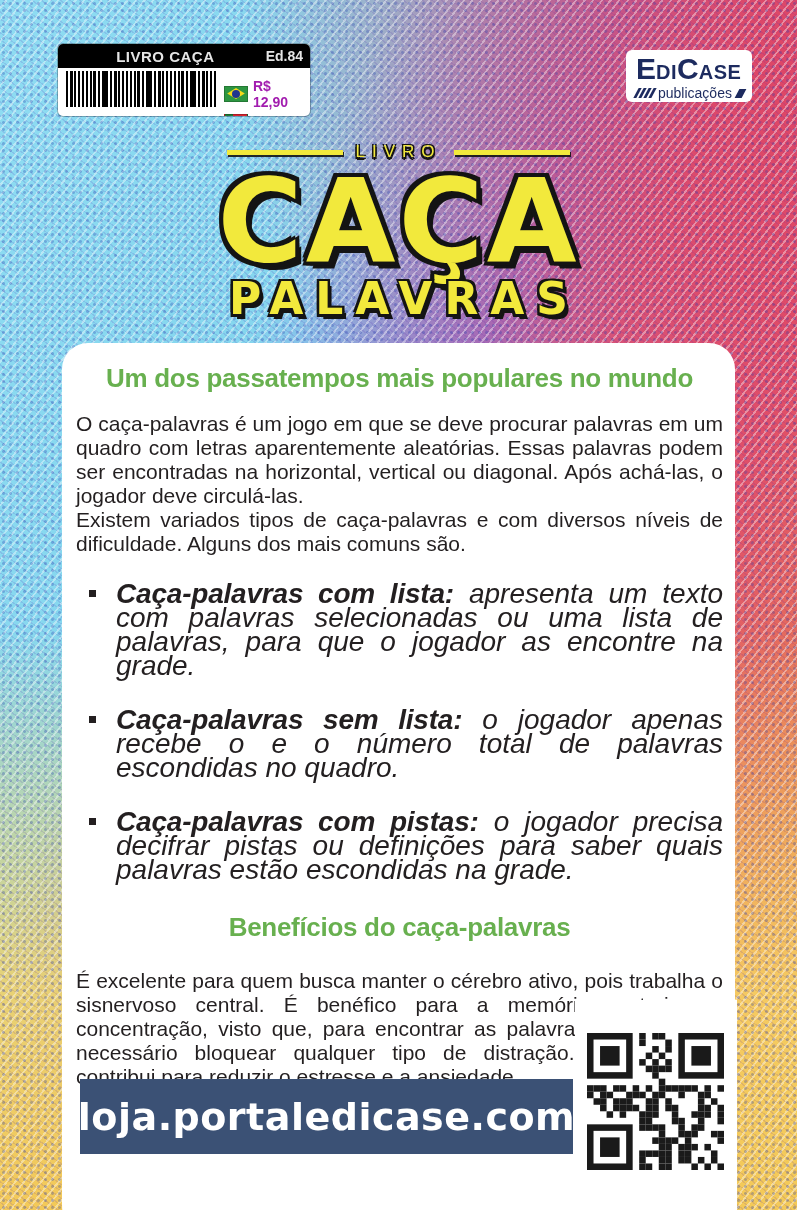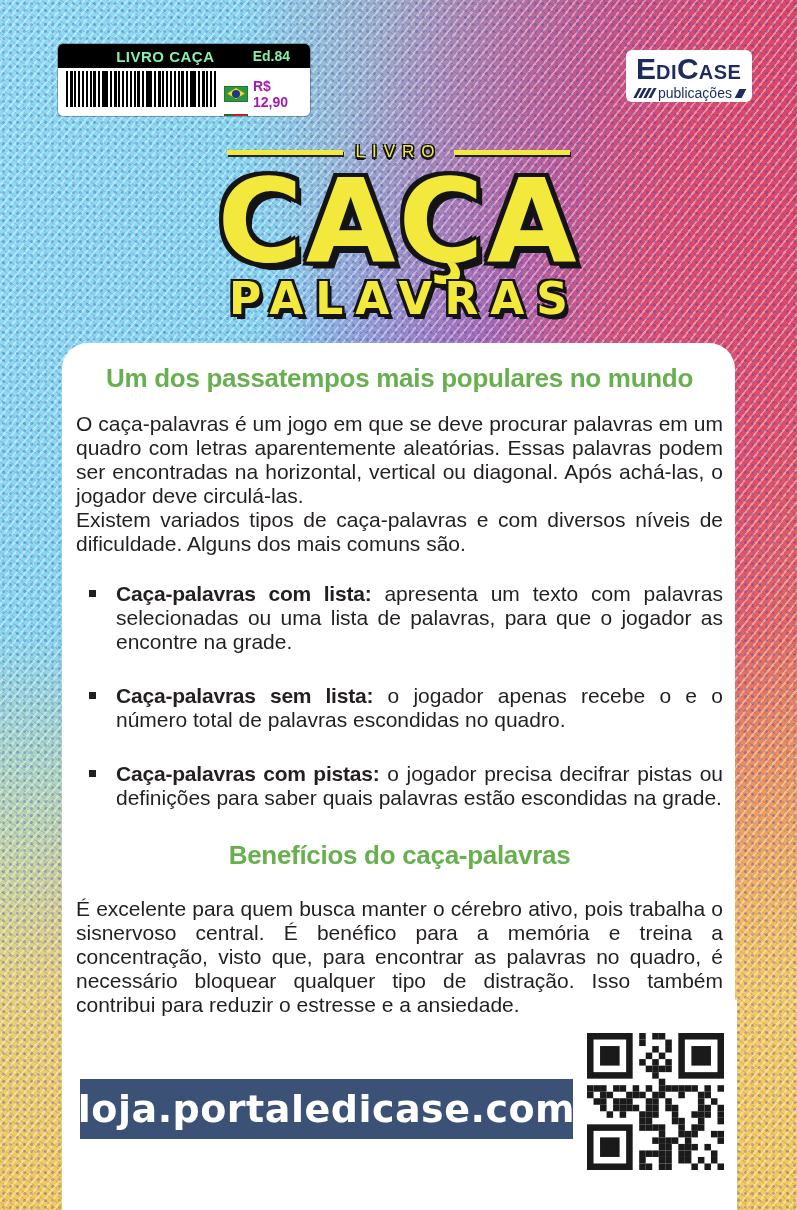--- a/index.html
+++ b/index.html
@@ -14,22 +14,22 @@
       repeating-linear-gradient(36deg, rgba(90,40,180,0.14) 0 1.2px, rgba(90,40,180,0) 1.2px 5.6px),
       radial-gradient(circle at 104% 6%, rgba(222,68,100,0.95) 0%, rgba(222,68,100,0.70) 16%, rgba(222,68,100,0) 42%),
       linear-gradient(to bottom, rgba(246,211,100,0) 52%, rgba(246,211,100,0.88) 82%, rgba(243,201,88,1) 100%),
       linear-gradient(113deg, #8fdcf2 0%, #85d6ee 30%, #8d7ad8 48%, #d25f88 58%, #e0566c 72%, #e87e50 88%, #eda04b 100%);
     background-size:7px 7px, auto, auto, auto, auto, auto;
   }
 
   
   .price-label { position:absolute; left:58px; top:44px; width:252px; height:72px;
     background:#fff; border-radius:5px; box-shadow:0 0 0 1px rgba(0,0,0,0.25); overflow:hidden; }
-  .price-label .hdr { height:24px; background:#000; color:#86efac; display:flex; align-items:center;
-    font-weight:bold; font-size:15px; padding:0 20px; }
+  .price-label .hdr { height:24px; background:#000; color:#e5e5e5; display:flex; align-items:center;
+    font-weight:bold; font-size:15px; padding:0 7px; }
   .price-label .hdr .t { flex:1; text-align:center; letter-spacing:0.5px; }
   .price-label .hdr .ed { font-size:14px; }
   .price-label .bdy { display:flex; padding:3px 6px 0 8px; }
   .bc-wrap { width:152px; }
   .bc-bars { height:36px;
     background-image:
       repeating-linear-gradient(to right, #000 0 2px, #fff 2px 4px),
       repeating-linear-gradient(to right, rgba(0,0,0,0) 0 5px, #000 5px 7px, rgba(0,0,0,0) 7px 11px);
     background-blend-mode:multiply; }
   .bc-num { font-family:"DejaVu Sans Mono", monospace; font-size:12px; letter-spacing:3px;
@@ -78,30 +78,30 @@
                 2.5px 2.5px 0 #141414, 4px 5px 0 #141414; }
 
   
   .card { position:absolute; left:62px; top:343px; width:673px; height:888px;
     background:#fff; border-radius:26px; padding:20px 12px 0 14px; color:#231f20; }
   .g-head { color:#68b04f; font-weight:bold; font-size:26px; text-align:center; letter-spacing:-0.3px; }
   .card p { font-size:21px; line-height:24px; text-align:justify; }
   .intro1 { margin-top:18px; }
   .blist { list-style:none; margin-top:26px; }
   .blist li { position:relative; padding-left:40px; margin-bottom:30px;
-    font-size:21px; line-height:24px; text-align:justify; }
+    font-size:28px; line-height:24px; text-align:justify;font-style:italic; }
   .blist li .sq { position:absolute; left:13px; top:8px; width:7px; height:7px; background:#231f20; }
   .blist li b { letter-spacing:-0.2px; }
   .g-head2 { margin-top:30px; }
   .benefits { margin-top:26px; }
 
   
   .qr-panel { position:absolute; left:575px; top:1000px; width:162px; height:210px; background:#fff; }
   .qr-box { position:absolute; left:12px; top:33px; width:137px; height:137px; }
-  .url-banner { position:absolute; left:80px; top:1079px; width:493px; height:60px;
+  .url-banner { position:absolute; left:80px; top:1079px; width:493px; height:75px;
     background:#3b5175; display:flex; align-items:center; justify-content:center; }
   .url-banner span { font-family:"DejaVu Sans", sans-serif; font-weight:bold; font-size:38px;
     color:#fff; letter-spacing:0.5px; }
 </style>
 </head>
 <body>
 
 <div class="price-label">
   <div class="hdr">
     <span class="t">LIVRO CAÇA</span>

